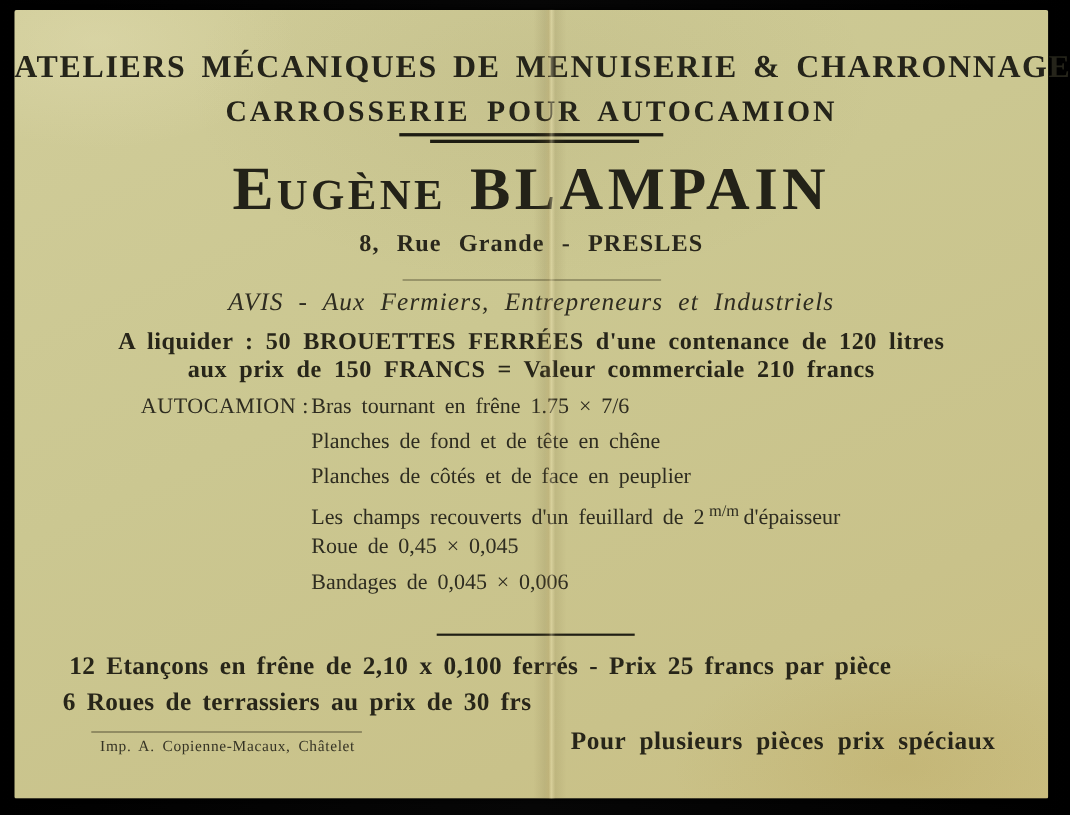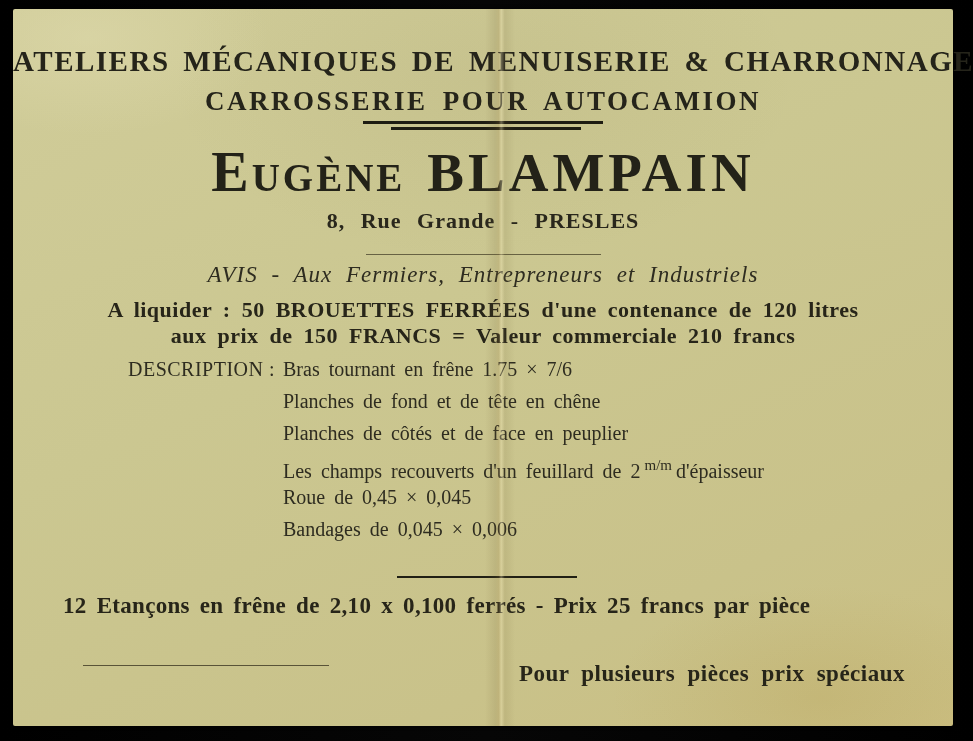--- a/index.html
+++ b/index.html
@@ -137,35 +137,37 @@
       </div>
 
     <div class="line center avis">AVIS - Aux Fermiers, Entrepreneurs et Industriels</div>
 
     <div class="line center offer1">A liquider : 50 BROUETTES FERRÉES d'une contenance de 120 litres</div>
 
     <div class="line center offer2">aux prix de 150 FRANCS = Valeur commerciale 210 francs</div>
 
     <div class="description">
       <div class="desc-row">
-        <span class="desc-label">DESCRIPTION :</span><span class="desc-item">Bras tournant en frêne 1.75 × 7/6</span>
+        <span class="desc-label">AUTOCAMION :</span><span class="desc-item">Bras tournant en frêne 1.75 × 7/6</span>
       </div>
       <div class="desc-row indent desc-item">Planches de fond et de tête en chêne</div>
       <div class="desc-row indent desc-item">Planches de côtés et de face en peuplier</div>
       <div class="desc-row indent desc-item">
         <span>Les champs recouverts d'un feuillard de 2</span><span class="desc-sup">m/m</span><span>d'épaisseur</span>
       </div>
       <div class="desc-row indent desc-item">Roue de 0,45 × 0,045</div>
       <div class="desc-row indent desc-item">Bandages de 0,045 × 0,006</div>
     </div>
 
     <div class="mid-rule"></div>
 
     <div class="line etancons">12 Etançons en frêne de 2,10 x 0,100 ferrés - Prix 25 francs par pièce</div>
 
+    <div class="line roues">6 Roues de terrassiers au prix de 30 frs</div>
 
     <div class="imprint-rule"></div>
+    <div class="line imprint">Imp. A. Copienne-Macaux, Châtelet</div>
 
     <div class="line footer-note">Pour plusieurs pièces prix spéciaux</div>
 
     <div class="fold-crease"></div>
   </div>
 </div>
 
 </body></html>

